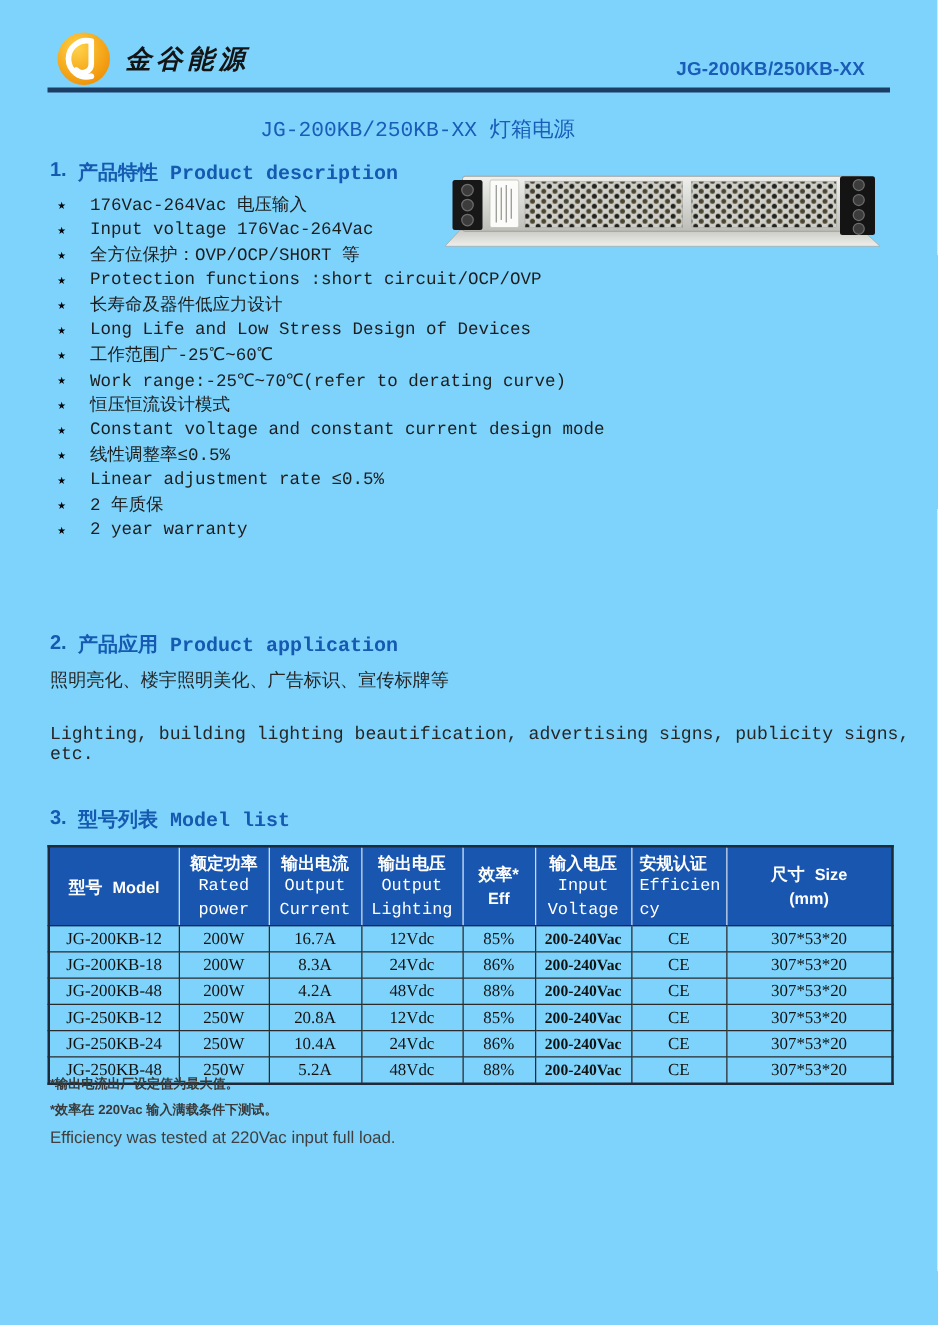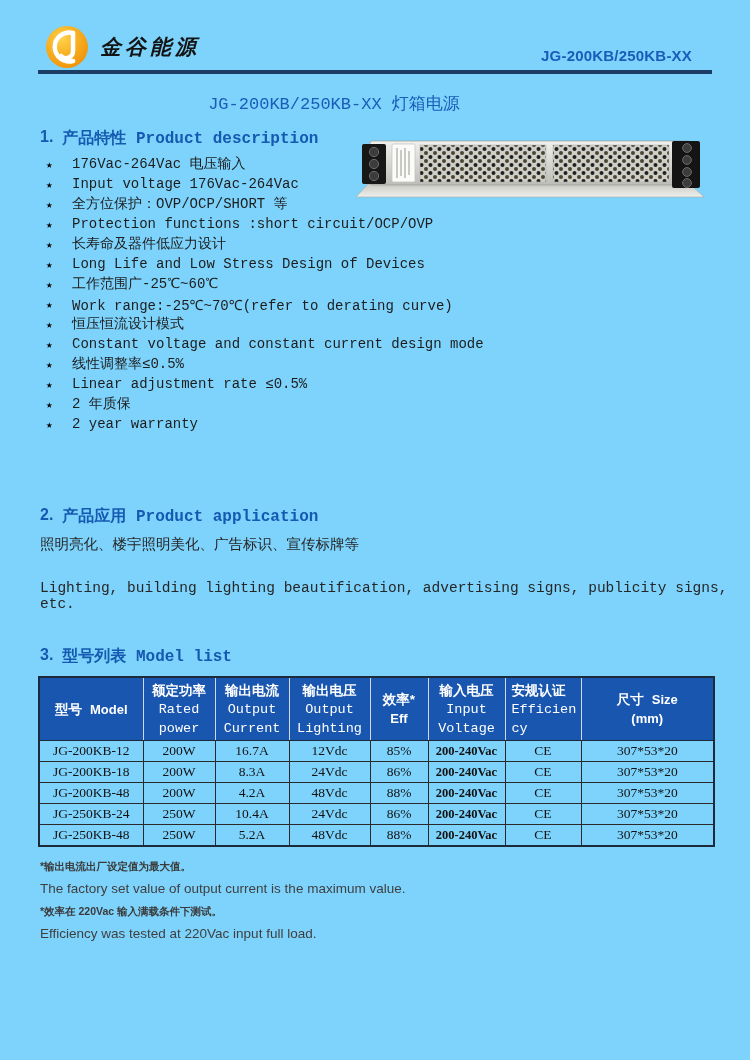--- a/index.html
+++ b/index.html
@@ -272,20 +272,30 @@
           <td>JG-200KB-48</td>
           <td>200W</td>
           <td>4.2A</td>
           <td>48Vdc</td>
           <td>88%</td>
           <td class="vac">200-240Vac</td>
           <td>CE</td>
           <td>307*53*20</td>
         </tr>
         <tr>
+          <td>JG-250KB-12</td>
+          <td>250W</td>
+          <td>20.8A</td>
+          <td>12Vdc</td>
+          <td>85%</td>
+          <td class="vac">200-240Vac</td>
+          <td>CE</td>
+          <td>307*53*20</td>
+        </tr>
+        <tr>
           <td>JG-250KB-24</td>
           <td>250W</td>
           <td>10.4A</td>
           <td>24Vdc</td>
           <td>86%</td>
           <td class="vac">200-240Vac</td>
           <td>CE</td>
           <td>307*53*20</td>
         </tr>
         <tr>
@@ -296,18 +306,17 @@
           <td>88%</td>
           <td class="vac">200-240Vac</td>
           <td>CE</td>
           <td>307*53*20</td>
         </tr>
       </tbody>
   </table>
 
   <div class="footnotes">
       <p class="fn-cn">*输出电流出厂设定值为最大值。</p>
-      <p class="fn-en">The factory set value of output current is the maximum value.</p>
       <p class="fn-cn">*效率在 220Vac 输入满载条件下测试。</p>
       <p class="fn-en">Efficiency was tested at 220Vac input full load.</p>
     </div>
 
 </div>
 
 </body></html>

